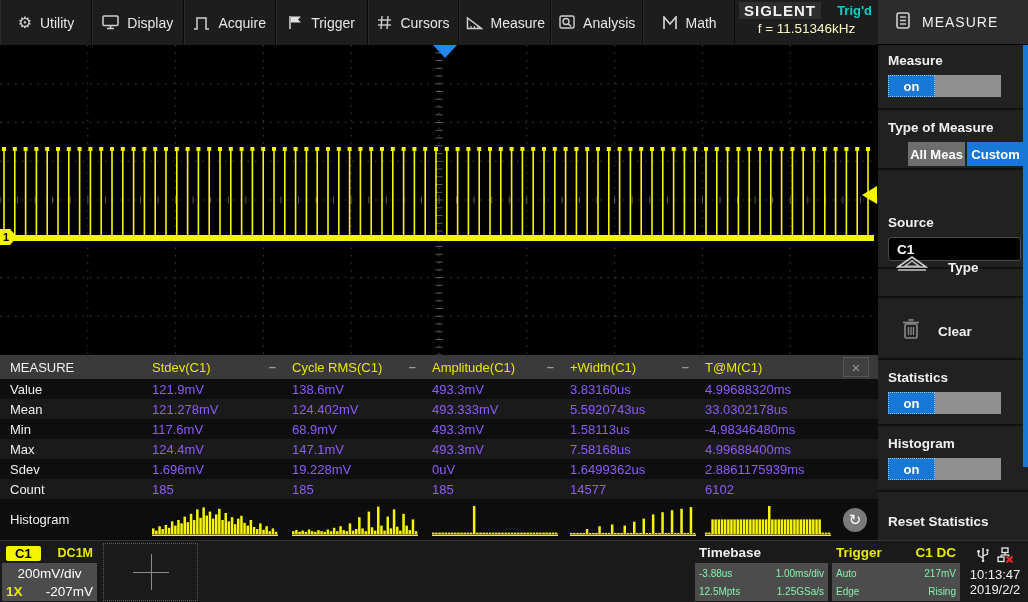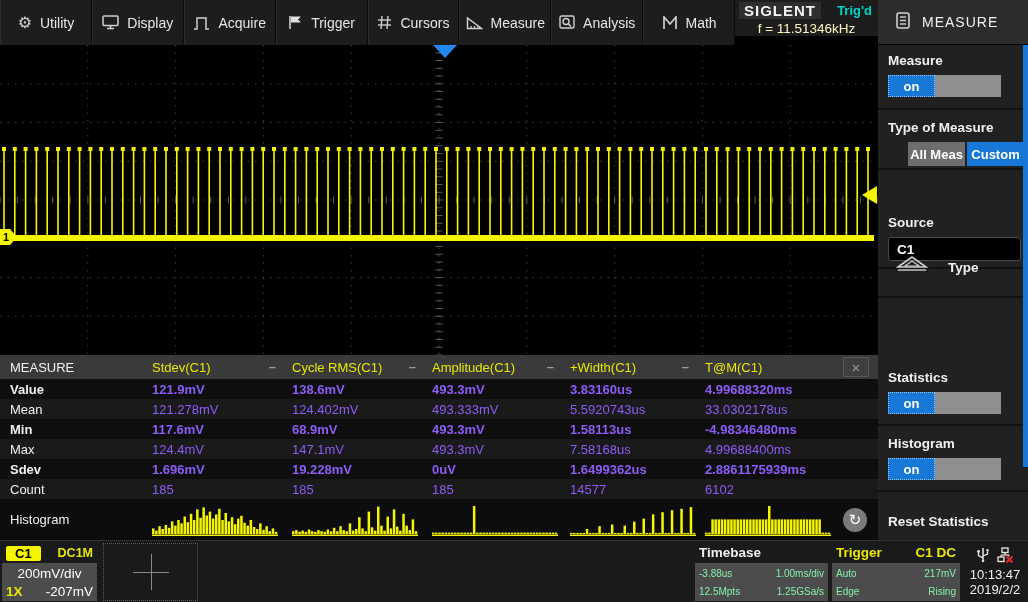--- a/index.html
+++ b/index.html
@@ -4,21 +4,21 @@
 <style>
   * { box-sizing: border-box; margin: 0; padding: 0; }
   html,body { background:#000; }
   body { font-family: "Liberation Sans", sans-serif; width:1028px; height:602px; overflow:hidden; }
   #app { position:relative; width:1028px; height:602px; background:#000; color:#e8e8e8; }
 
   
   #menu-bar { position:absolute; left:0; top:0; width:735px; height:45px; background:#1d1d1d; display:flex; }
   .menu-item { flex:1; display:flex; align-items:center; justify-content:center; gap:8px; border-right:1px solid #0a0a0a; border-left:1px solid #2a2a2a; cursor:default; color:#e6e6e6; font-size:14px; }
   .menu-item .mi-icon { display:flex; align-items:center; color:#cfcfcf; font-size:15px; }
-  #brand-block { position:absolute; left:735px; top:0; width:143px; height:36px; background:#1d1d1d; }
+  #brand-block { position:absolute; left:735px; top:0; width:143px; height:45px; background:#1d1d1d; }
   #brand-row { display:flex; align-items:center; justify-content:space-between; padding:2px 4px 0 4px; }
   #brand-logo { background:#2e2e2e; color:#f2f2f2; font-weight:bold; font-size:15px; letter-spacing:1px; padding:0 5px; }
   #trig-status { color:#00d2c8; font-size:13px; font-weight:bold; padding-right:2px; }
   #freq-readout { text-align:center; font-size:13.5px; color:#fef9c3; margin-top:2px; }
 
   
   #sidebar-header { position:absolute; left:878px; top:0; width:150px; height:45px; background:#2c2c2c; display:flex; align-items:center; gap:12px; padding-left:18px; border-bottom:1px solid #000; }
   #sidebar-header .sb-title { font-size:14px; letter-spacing:1px; color:#f0f0f0; }
   #sidebar { position:absolute; left:878px; top:45px; width:150px; height:495px; background:#212121; }
   .sb-section { position:absolute; left:0; width:150px; border-bottom:2px solid #111; padding:8px 0 0 10px; }
@@ -42,21 +42,21 @@
   #measure-panel { position:absolute; left:0; top:355px; width:878px; height:185px; background:#0d0d0d; }
   .trow { display:grid; grid-template-columns:152px 140px 140px 138px 135px 138px 35px; align-items:center; height:20px; font-size:13px; }
   #thead { height:24px; background:#3a3a3a; }
   .th-label { color:#f0f0f0; padding-left:10px; }
   .th-cell { display:flex; align-items:center; justify-content:space-between; padding-right:16px; }
   .th-text { color:#e8e800; }
   .minus { color:#9a9a9a; font-weight:bold; line-height:6px; }
   .close-btn { width:26px; height:20px; background:#3f3f3f; border:1px solid #585858; color:#9a9a9a; display:flex; align-items:center; justify-content:center; font-size:15px; }
   .cell-label { color:#f0f0f0; padding-left:10px; }
   .cell-val { color:#8b5cf6; }
-  .row-a { background:#0e0e0e;font-weight:bold; }
+  .row-a { background:#0e0e0e; }
   .row-b { background:#1a1a1a; }
   #hist-row { height:41px; background:#0d0d0d; }
   .hist-cell svg { display:block; }
   .refresh-btn { width:24px; height:24px; border-radius:50%; background:#7a7a7a; color:#fff; display:flex; align-items:center; justify-content:center; font-size:15px; }
 
   
   #bottom-bar { position:absolute; left:0; top:540px; width:1028px; height:62px; background:#1a1a1a; border-top:1px solid #333; }
   #ch1-box { position:absolute; left:2px; top:2px; width:95px; height:58px; }
   #ch1-top { height:20px; display:flex; align-items:center; justify-content:space-between; padding:0 4px; }
   #ch1-badge { background:#f5f500; color:#000; font-weight:bold; font-size:13px; padding:0 9px; border-radius:2px; }
@@ -201,20 +201,35 @@
     <div class="sb-section" style="top:191px; height:62px;">
       <div class="sb-btnrow">
         <span>
           <svg width="34" height="24" viewBox="0 0 34 24">
               <path d="M2 14 L16 4 L30 14 Z" fill="none" stroke="#cfcfcf" stroke-width="1.6"></path>
               <path d="M9 13 L16 8 L23 13 Z" fill="none" stroke="#cfcfcf" stroke-width="1.2"></path>
               <line x1="2" y1="17" x2="30" y2="17" stroke="#cfcfcf" stroke-width="1.4"></line>
             </svg>
         </span>
         <span class="bt-label">Type</span>
+      </div>
+    </div>
+    <div class="sb-section" style="top:255px; height:60px;">
+      <div class="sb-btnrow">
+        <span style="margin-left:6px;">
+          <svg width="18" height="22" viewBox="0 0 18 22">
+              <rect x="3" y="6" width="12" height="14" rx="1.5" fill="none" stroke="#8a8a8a" stroke-width="1.6"></rect>
+              <line x1="1" y1="4.5" x2="17" y2="4.5" stroke="#8a8a8a" stroke-width="1.6"></line>
+              <line x1="6.5" y1="2" x2="11.5" y2="2" stroke="#8a8a8a" stroke-width="1.6"></line>
+              <line x1="6.5" y1="9" x2="6.5" y2="17" stroke="#8a8a8a" stroke-width="1.3"></line>
+              <line x1="9" y1="9" x2="9" y2="17" stroke="#8a8a8a" stroke-width="1.3"></line>
+              <line x1="11.5" y1="9" x2="11.5" y2="17" stroke="#8a8a8a" stroke-width="1.3"></line>
+            </svg>
+        </span>
+        <span class="bt-label">Clear</span>
       </div>
     </div>
     <div class="sb-section" style="top:317px; height:64px;">
       <div class="sb-label">Statistics</div>
       <div class="toggle">
         <div class="t-on">on</div>
         <div class="t-off"></div>
       </div>
     </div>
     <div class="sb-section" style="top:383px; height:64px;">

